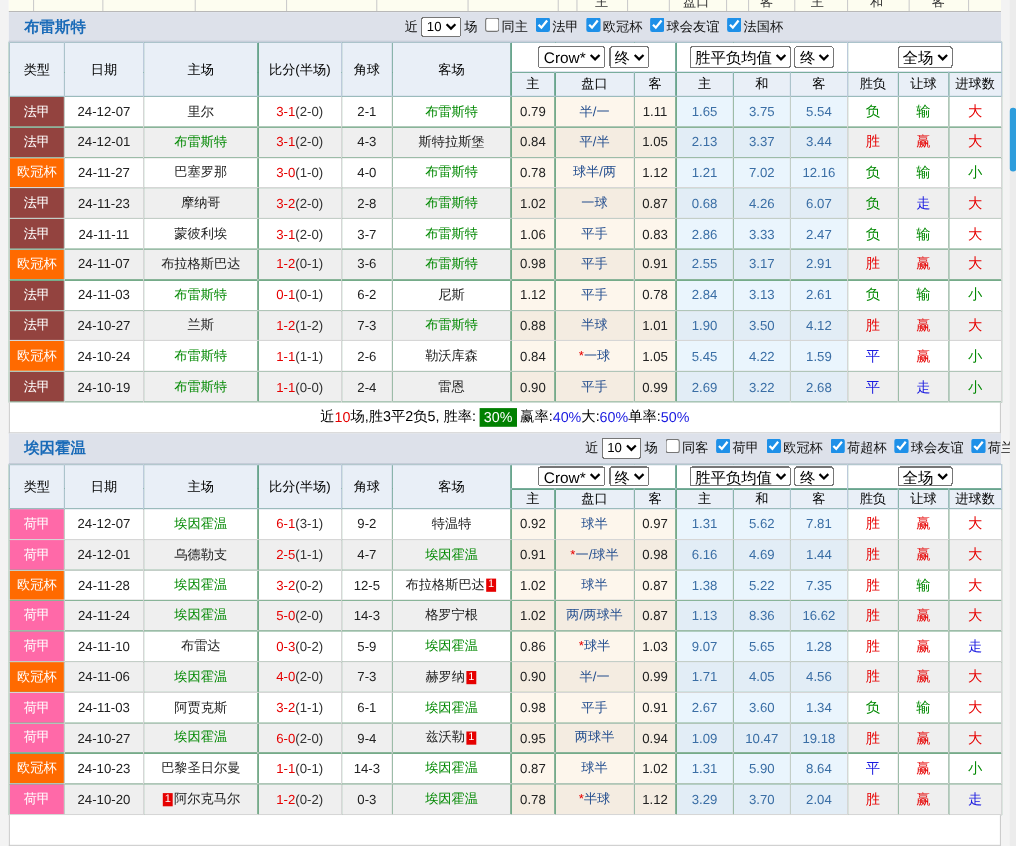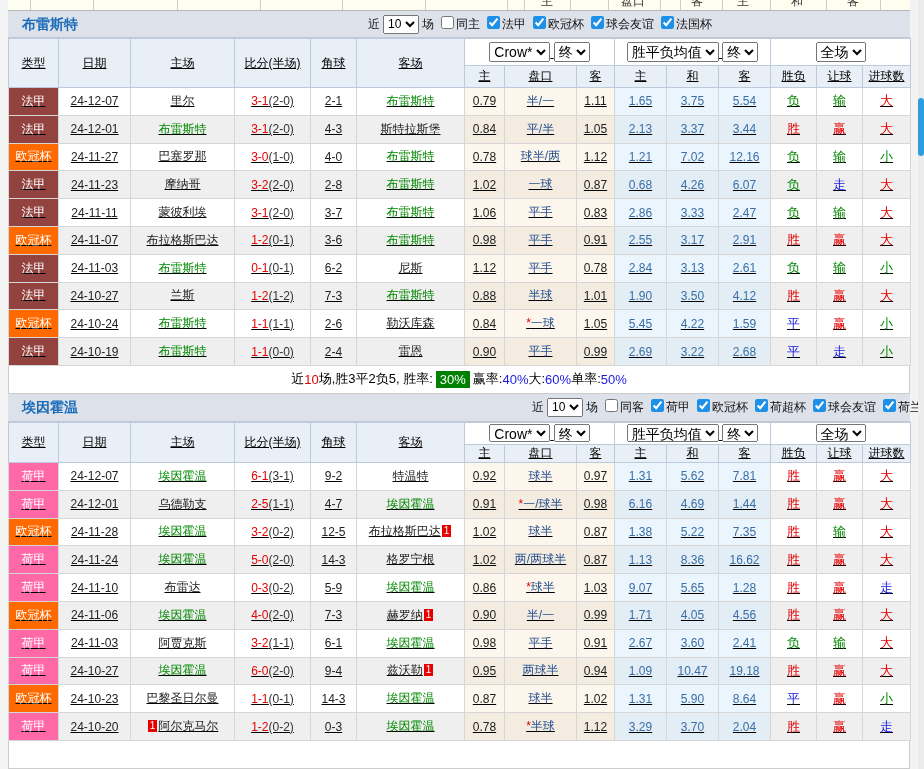--- a/index.html
+++ b/index.html
@@ -25,21 +25,21 @@
   .sec-title.h27{height:27px;}
   .sec-title .team{position:absolute;left:14px;top:5px;font-size:14px;font-weight:bold;color:#1a6bb8;}
   .filters{position:absolute;top:0;height:100%;display:flex;align-items:center;font-size:12px;color:#111;white-space:nowrap;}
   .filters select{font-size:12px;height:19px;margin:0 3px;}
   .filters input[type=checkbox]{width:13px;height:13px;margin:0 2px 0 7px;accent-color:#1e90e8;vertical-align:-2px;}
   .filters label{display:inline-flex;}
   #filters0{left:360px;}
   #filters1{left:524px;}
 
   
-  table{width:902px;border-collapse:collapse;table-layout:fixed;background:#15803d;text-decoration:underline;}
+  table{width:902px;border-collapse:collapse;table-layout:fixed;background:#15803d;}
   th,td{border:1px solid #d6d6d6;text-align:center;overflow:hidden;white-space:nowrap;padding:0;}
   thead th{border-color:#bccadb;background:#e9eff7;font-weight:normal;font-size:12px;color:#000;}
   thead th.grp{background:#fff;}
   thead select{font-size:14px;height:20px;}
   #t0 thead tr.rA{height:27px;} #t0 thead tr.rB{height:22px;}
   #t1 thead tr.rA{height:22px;} #t1 thead tr.rB{height:14px;}
   #t1 thead select{height:18px;}
   tbody tr{height:27.8px;}
   tbody td{font-size:12px;color:#222;}
   tbody tr:nth-child(odd) td{background:#fff;}
@@ -552,21 +552,21 @@
             <td>24-11-03</td>
             <td><span>阿贾克斯</span></td>
             <td><span class="ft">3-2</span><span class="ht">(1-1)</span></td>
             <td>6-1</td>
             <td><span class="hl">埃因霍温</span></td>
             <td class="c-crow">0.98</td>
             <td class="c-crow hc">平手</td>
             <td class="c-crow">0.91</td>
             <td class="c-euro eu">2.67</td>
             <td class="c-euro eu">3.60</td>
-            <td class="c-euro eu">2.41</td>
+            <td class="c-euro eu">1.34</td>
             <td class="res c-g">负</td>
             <td class="res c-g">输</td>
             <td class="res c-r">大</td>
           </tr>
           <tr>
             <td class="lg" style="background: rgb(255, 105, 168);">荷甲</td>
             <td>24-10-27</td>
             <td><span class="hl">埃因霍温</span></td>
             <td><span class="ft">6-0</span><span class="ht">(2-0)</span></td>
             <td>9-4</td>

